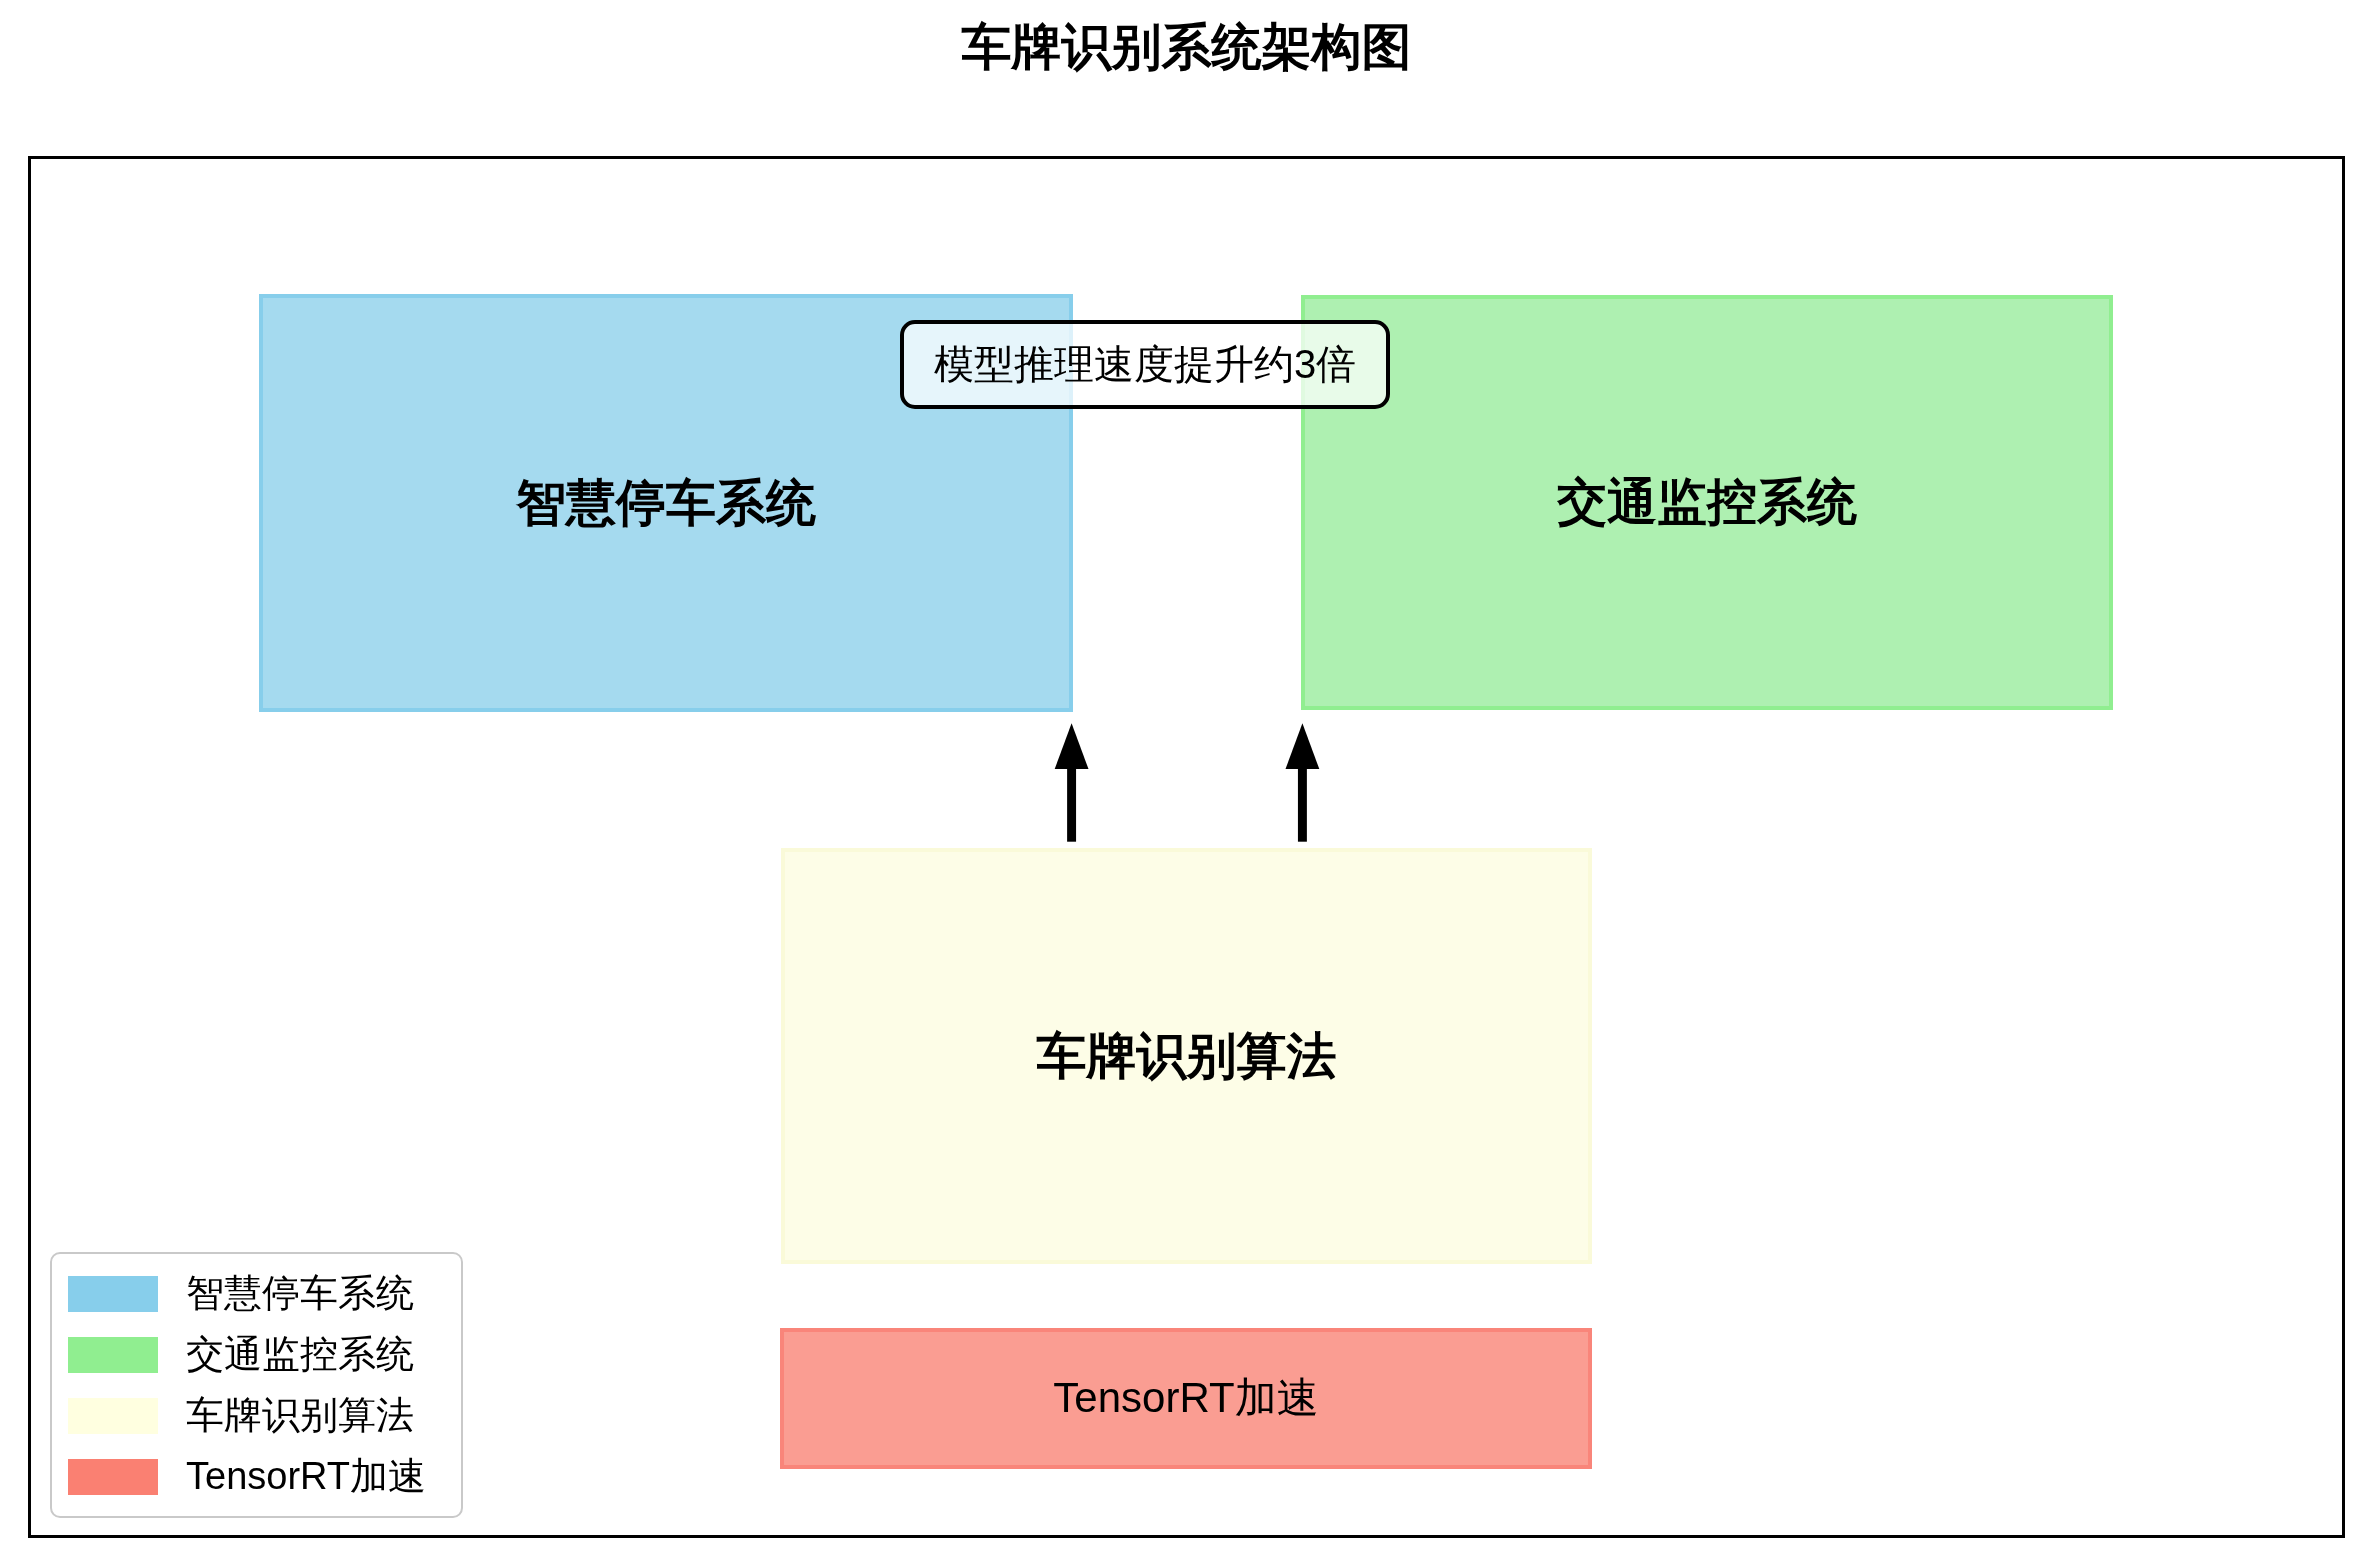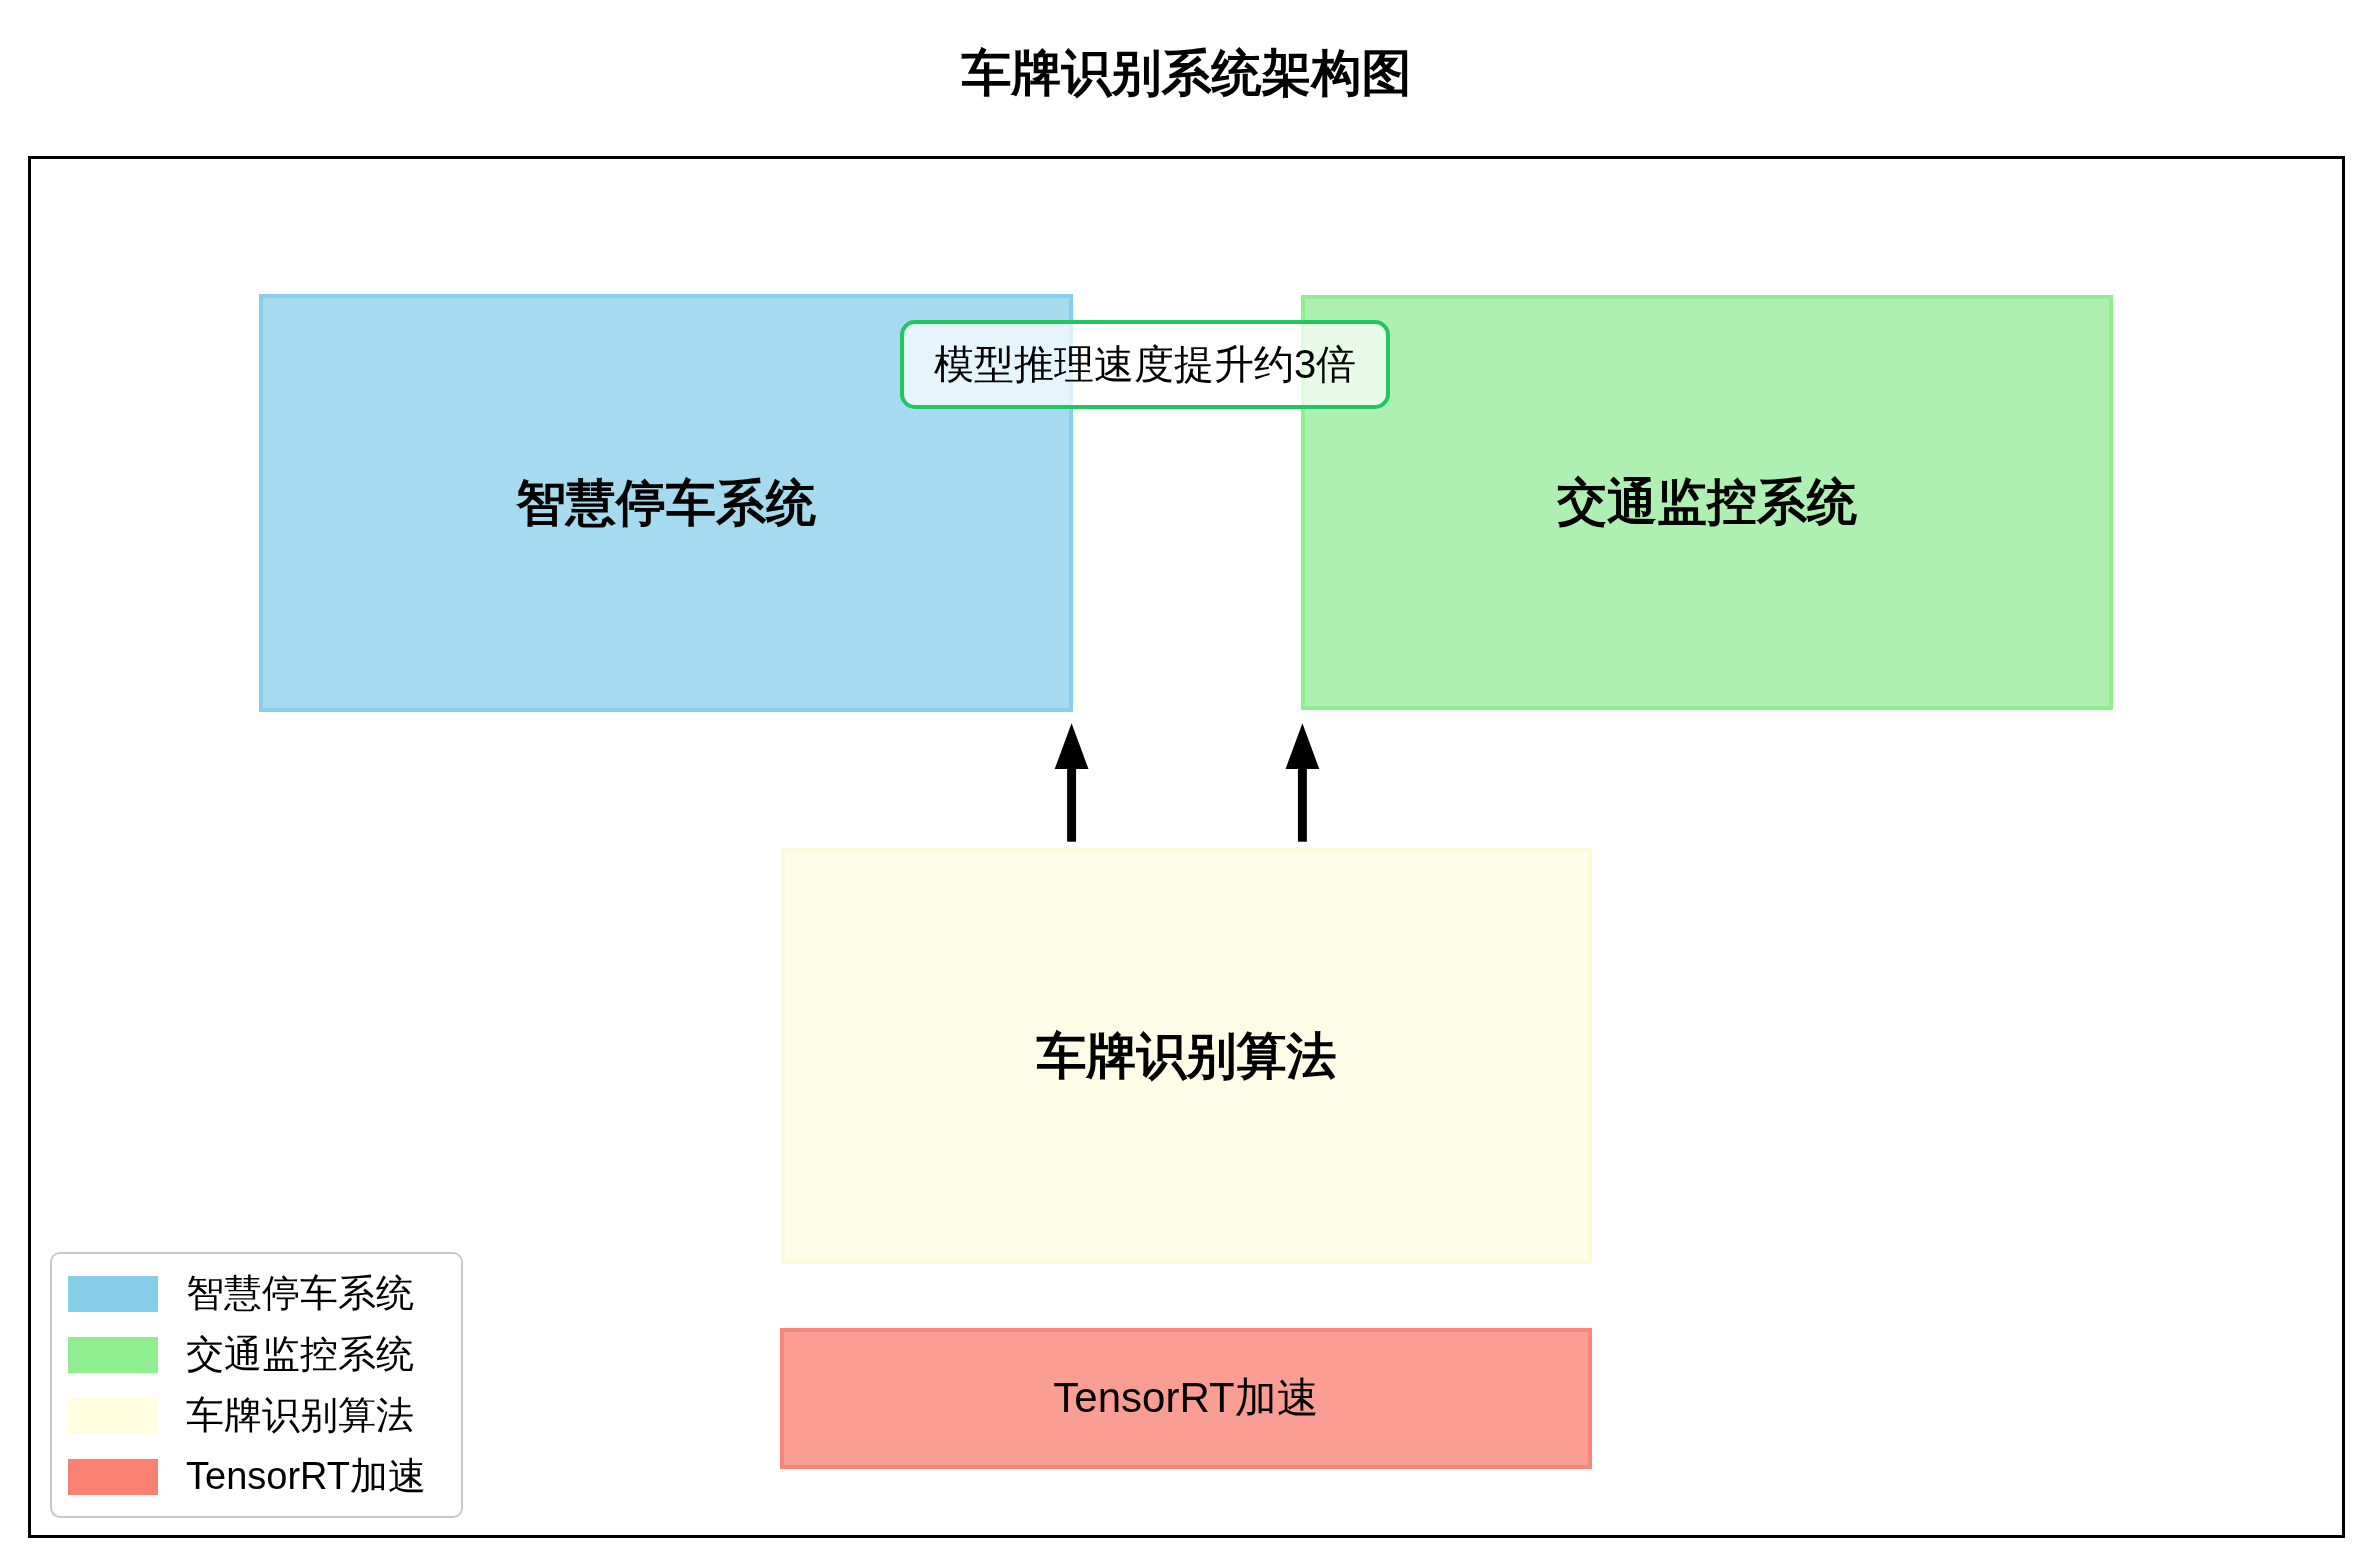--- a/index.html
+++ b/index.html
@@ -17,21 +17,20 @@
   }
   .page-title {
     position: absolute;
     left: 0;
     top: 14px;
     width: 100%;
     text-align: center;
     font-size: 50px;
     font-weight: bold;
     color: #000000;
-    margin-top: 26px;
   }
   .frame {
     position: absolute;
     left: 28px;
     top: 156px;
     width: 2317px;
     height: 1382px;
     box-sizing: border-box;
     border: 3px solid #000000;
     background: #ffffff;
@@ -63,21 +62,21 @@
     height: 1567px;
     pointer-events: none;
   }
   .annotation {
     position: absolute;
     left: 900px;
     top: 320px;
     width: 490px;
     height: 89px;
     box-sizing: border-box;
-    border: 4px solid #22c55e;
+    border: 4px solid #000000;
     border-radius: 15px;
     background: rgba(255, 255, 255, 0.72);
     display: flex;
     align-items: center;
     justify-content: center;
     font-size: 40px;
     color: #000000;
     white-space: nowrap;
   }
   .legend {

